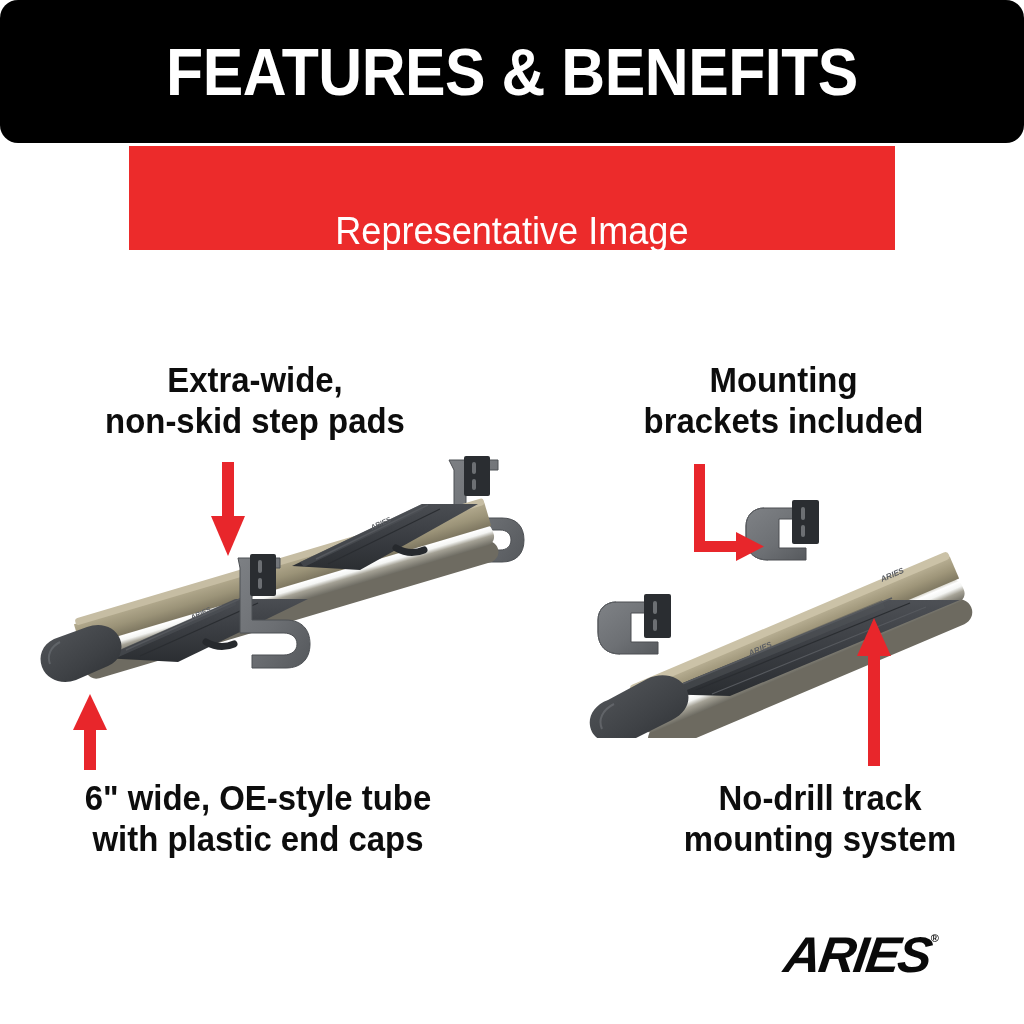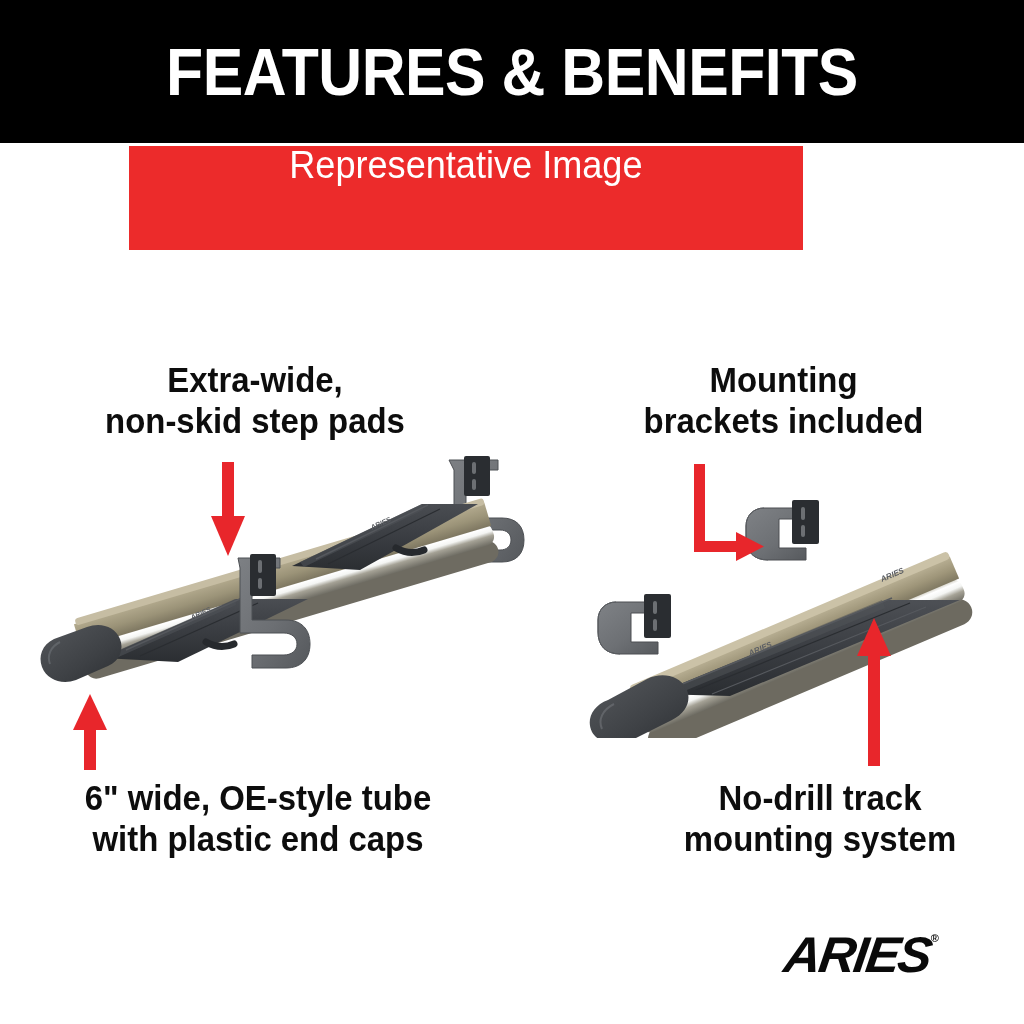--- a/index.html
+++ b/index.html
@@ -13,38 +13,38 @@
     position: relative;
     width: 1024px; height: 1024px;
     background: #ffffff;
   }
 
   
   .header-bar {
     position: absolute; left: 0; top: 0;
     width: 1024px; height: 143px;
     background: #000000;
-    display: flex; align-items: center; justify-content: center;
+    display: flex; align-items: center; justify-content: center; border-radius: 18px;
   }
   .header-title {
     color: #ffffff;
     font-family: "Liberation Sans Narrow", "Liberation Sans", sans-serif;
     font-weight: 700;
     font-size: 66px;
     letter-spacing: -0.5px;
     transform: scaleX(0.92);
     white-space: nowrap;
     line-height: 1;
   }
 
   .subbanner {
     position: absolute; left: 129px; top: 146px;
-    width: 674px; height: 104px;
+    width: 766px; height: 104px;
     background: #EC2B2B;
-    display: flex; align-items: flex-start; justify-content: center;
+    display: flex; align-items: flex-end; justify-content: center;
   }
   .subbanner-text {
     color: #ffffff;
     font-family: "Liberation Sans Narrow", "Liberation Sans", sans-serif;
     font-weight: 400;
     font-size: 38px;
     transform: scaleX(0.95);
     white-space: nowrap;
     line-height: 1;
   }

